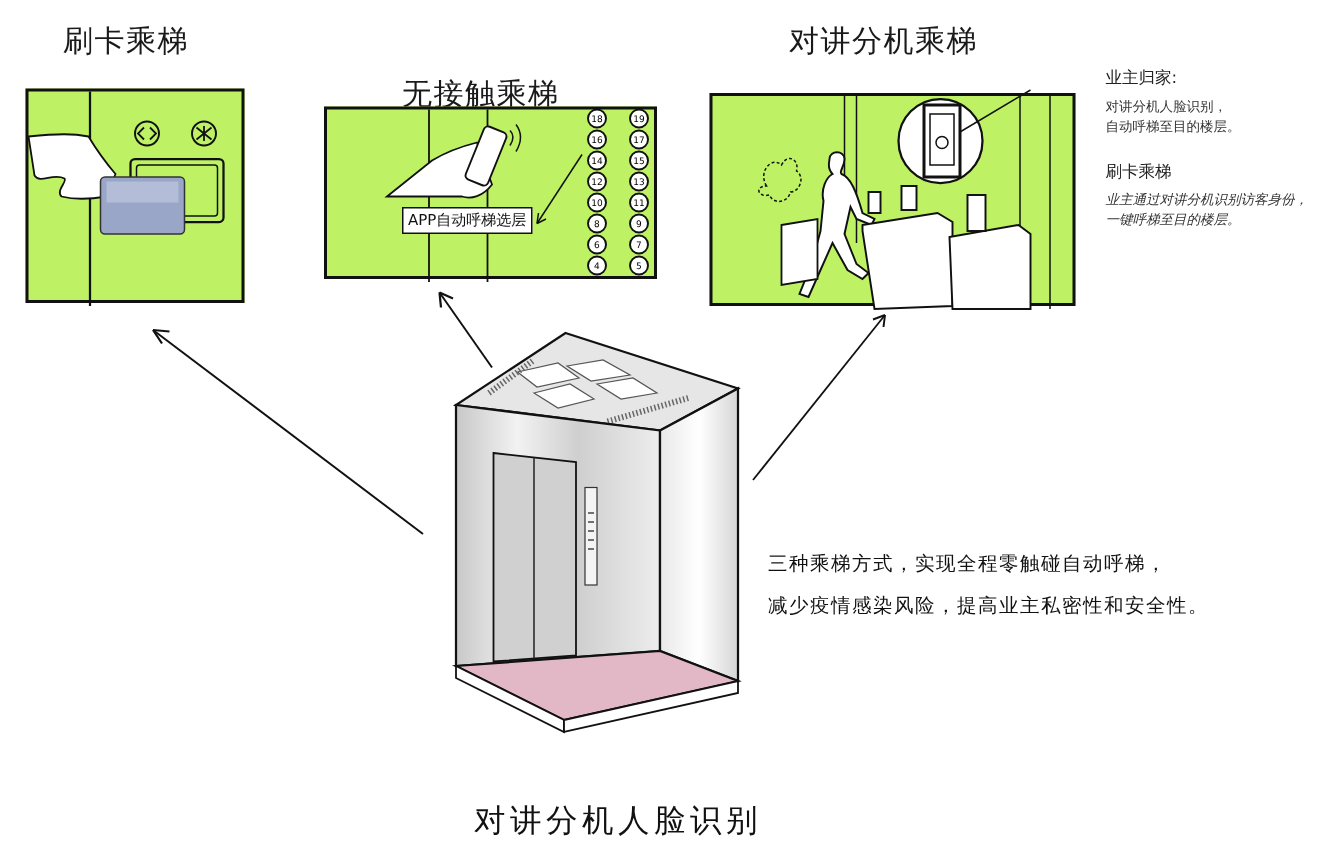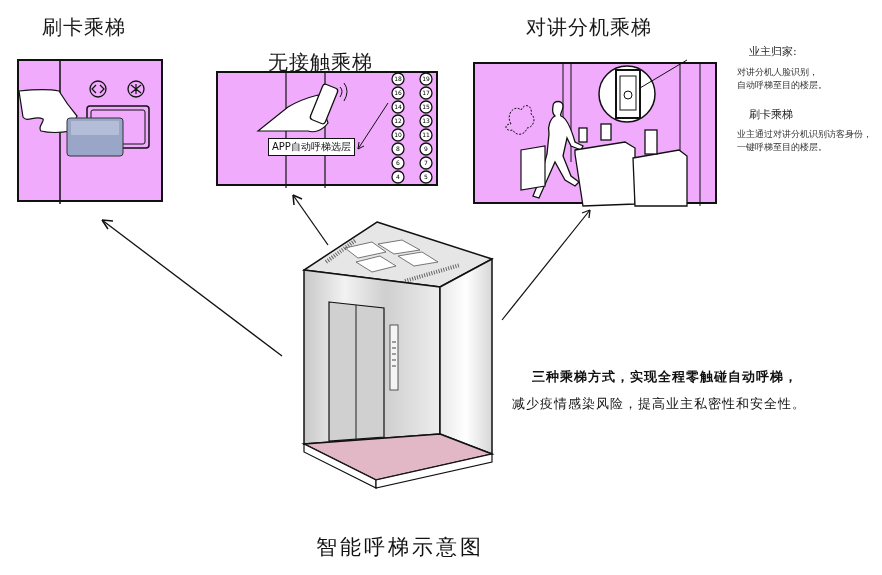--- a/index.html
+++ b/index.html
@@ -1,21 +1,21 @@
 <!DOCTYPE html>
 <html><head>
 <meta charset="utf-8">
 <style>
   html, body { margin:0; padding:0; background:#ffffff; }
   body { width:882px; height:575px; position:relative; overflow:hidden;
          font-family:"DejaVu Sans", sans-serif; color:#111; }
   .abs { position:absolute; }
   .title { font-size:20px; color:#1a1a1a; white-space:nowrap; letter-spacing:1px; }
-  .panel { position:absolute; border:2px solid #111; background:#f0abfc; box-sizing:border-box; }
-  .side-h { font-size:11px; color:#222; white-space:nowrap;margin-left:12px; }
+  .panel { position:absolute; border:2px solid #111; background:#bef264; box-sizing:border-box; }
+  .side-h { font-size:11px; color:#222; white-space:nowrap; }
   .side-p { font-size:9px; color:#333; line-height:13px; white-space:pre-line; }
   .desc { font-size:13px; color:#111; line-height:30px; letter-spacing:1px; white-space:nowrap; }
   .caption { font-size:21px; color:#111; letter-spacing:3px; white-space:nowrap; }
   .app-label { position:absolute; font-size:10px; border:1px solid #111; background:#fff;
                padding:1px 3px; white-space:nowrap; color:#111; }
   svg { position:absolute; overflow:visible; }
   .floor-lbl { font-family:"DejaVu Sans", sans-serif; font-size:6px; }
 </style>
 </head>
 <body>
@@ -109,21 +109,21 @@
     <rect x="126" y="60" width="10" height="16" fill="#fff" stroke="#111" stroke-width="1.3"></rect>
     <rect x="170" y="66" width="12" height="24" fill="#fff" stroke="#111" stroke-width="1.3"></rect>
     <rect x="104" y="64" width="8" height="14" fill="#fff" stroke="#111" stroke-width="1.3"></rect>
   </svg>
 </div>
 
 <div class="abs side-h" style="left:737px; top:44px;">业主归家:</div>
 <div class="abs side-p" style="left:737px; top:66px;">对讲分机人脸识别，
 自动呼梯至目的楼层。</div>
 <div class="abs side-h" style="left:737px; top:107px;">刷卡乘梯</div>
-<div class="abs side-p" style="left:737px; top:128px;">业主通过对讲分机识别访客身份，
+<div class="abs side-p" style="left:737px; top:128px;font-style:italic;">业主通过对讲分机识别访客身份，
 一键呼梯至目的楼层。</div>
 
 <svg width="882" height="575" style="left:0; top:0;">
   <defs>
     <linearGradient id="steel" x1="0" x2="1">
       <stop offset="0" stop-color="#c8c8c8"></stop>
         <stop offset="0.3" stop-color="#f2f2f2"></stop>
       <stop offset="0.6" stop-color="#cfcfcf"></stop>
         <stop offset="1" stop-color="#ededed"></stop>
     </linearGradient>
@@ -163,16 +163,16 @@
       <line x1="392" y1="348" x2="396" y2="348" stroke="#444"></line>
     <line x1="392" y1="354" x2="396" y2="354" stroke="#444"></line>
       <line x1="392" y1="360" x2="396" y2="360" stroke="#444"></line>
     <line x1="392" y1="366" x2="396" y2="366" stroke="#444"></line>
     <polygon points="304,444 440,434 492,454 376,480" fill="#e3b8c6" stroke="#111" stroke-width="1.5"></polygon>
     <polygon points="304,444 376,480 376,488 304,452" fill="#fff" stroke="#111" stroke-width="1.2"></polygon>
     <polygon points="376,480 492,454 492,462 376,488" fill="#fff" stroke="#111" stroke-width="1.2"></polygon>
   </g>
 </svg>
 
-<div class="abs desc" style="left:532px; top:362px;font-weight:bold;">三种乘梯方式，实现全程零触碰自动呼梯，</div>
+<div class="abs desc" style="left:512px; top:362px;">三种乘梯方式，实现全程零触碰自动呼梯，</div>
 <div class="abs desc" style="left:512px; top:389px;font-family:Liberation Serif, serif;">减少疫情感染风险，提高业主私密性和安全性。</div>
 
-<div class="abs caption" style="left:316px; top:533px;">智能呼梯示意图</div>
+<div class="abs caption" style="left:316px; top:533px;">对讲分机人脸识别</div>
 
 </body></html>

